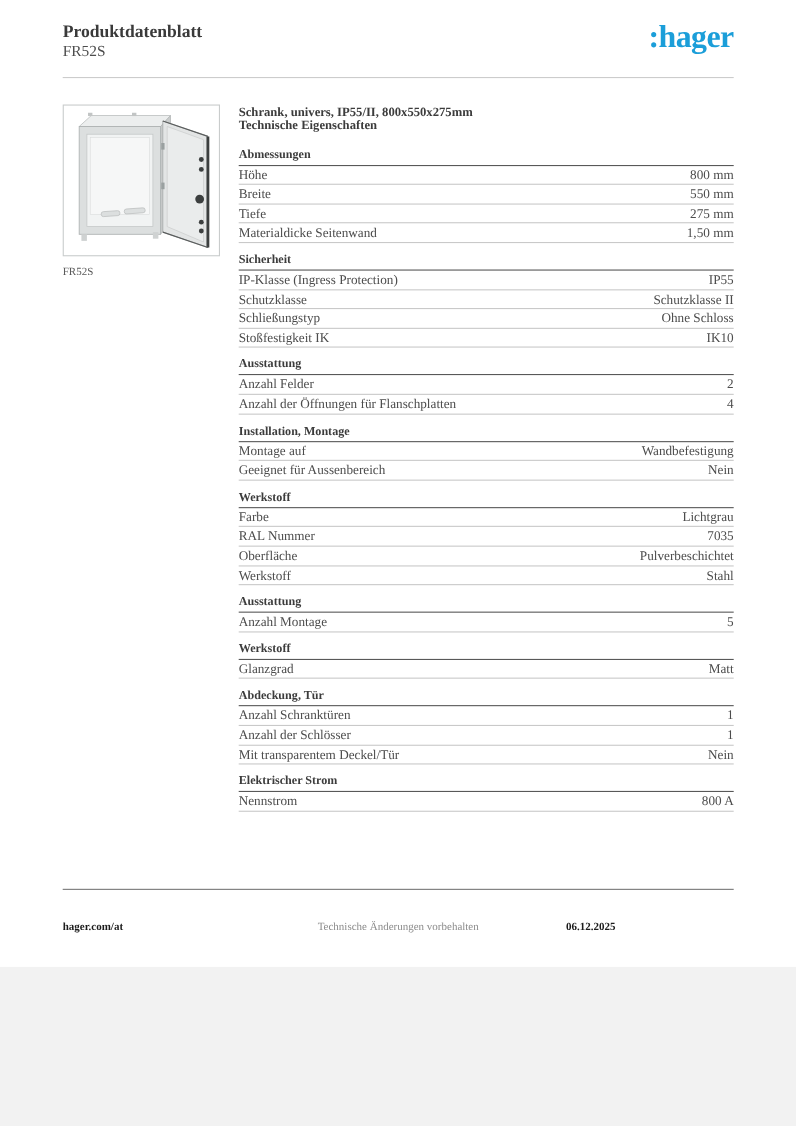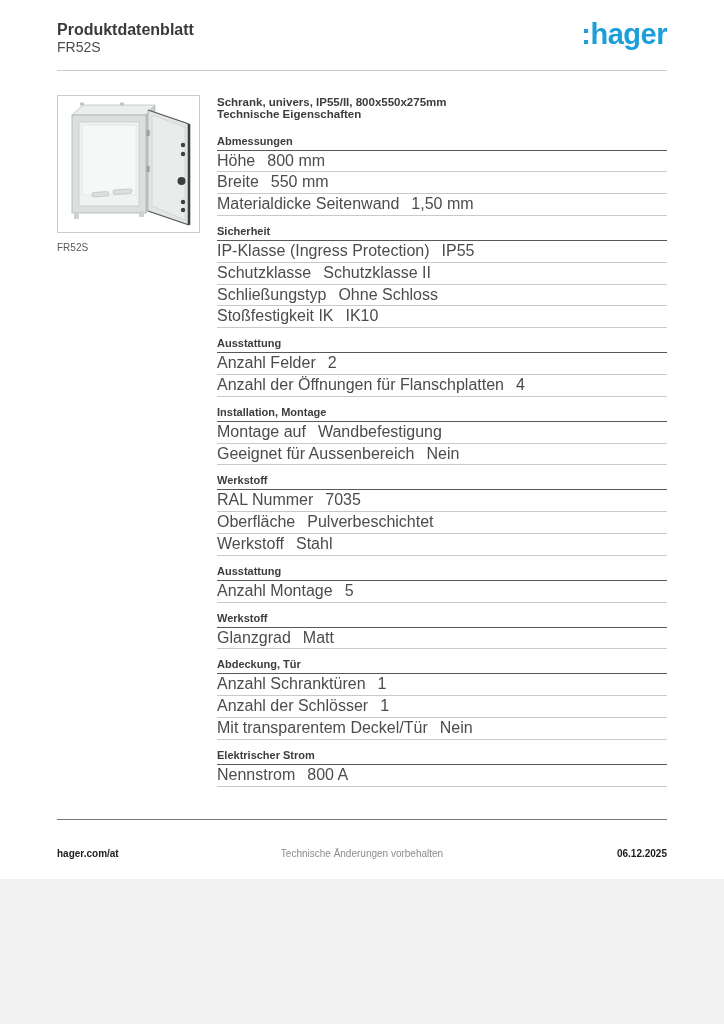--- a/index.html
+++ b/index.html
@@ -1,19 +1,19 @@
 <!DOCTYPE html>
 <html><head>
 <meta charset="utf-8">
 <style>
   * { margin:0; padding:0; box-sizing:border-box; }
   html,body { background:#f2f2f2; }
   .page {
     width:724px; height:879px; position:relative; background:#ffffff;
-    font-family:Liberation Sans, sans-serif; color:#3f3f3f;
+    font-family:Liberation Serif, serif; color:#3f3f3f;
     margin:0 auto; overflow:hidden;
   }
   
   .header {
     display:flex; justify-content:space-between; align-items:flex-start;
     padding:20px 57px 0 57px;
   }
   .doc-title { font-size:16px; font-weight:bold; color:#3a3a3a; line-height:1.2; }
   .doc-ref   { font-size:14px; color:#4d4d4d; line-height:1.25; }
   .logo {
@@ -36,37 +36,37 @@
   .product-title { font-size:11.5px; font-weight:bold; color:#3c3c3c; margin-top:1px; }
   .tech-heading  { font-size:11.5px; font-weight:bold; color:#3c3c3c; }
   .sections { margin-top:15px; }
 
   .section { margin-bottom:9px; }
   .section-title {
     font-size:11px; font-weight:bold; color:#3c3c3c;
     padding-bottom:3px; border-bottom:1px solid #585858;
   }
   .spec-row {
-    display:flex; align-items:baseline;
-    font-size:16px; color:#4c4c4c;
+    display:flex; justify-content:space-between; align-items:baseline;
+    font-size:12px; color:#4c4c4c;
     padding:2px 0 2px 0; border-bottom:1px solid #c9c9c9;
     line-height:1.05;
   }
   .spec-label { text-align:left; }
   .spec-value { text-align:right; white-space:nowrap; padding-left:12px; }
 
   
   .footer {
-    position:absolute; left:57px; right:57px; bottom:20px;
+    position:absolute; left:57px; right:57px; bottom:31px;
     border-top:1px solid #777777; padding-top:8px;
     display:flex; align-items:baseline; font-size:10px;
   }
   .f-left   { flex:1; text-align:left;  font-weight:bold; color:#1c1c1c; }
   .f-center { flex:2; text-align:center; color:#8c8c8c; }
-  .f-right  { flex:1; text-align:right; font-weight:bold; color:#1c1c1c;margin-top:20px; }
+  .f-right  { flex:1; font-weight:bold; color:#1c1c1c;margin-top:20px; }
 </style>
 </head>
 <body>
 
 <div class="page">
 
   <div class="header">
     <div class="header-left">
       <div class="doc-title">Produktdatenblatt</div>
       <div class="doc-ref">FR52S</div>
@@ -128,20 +128,24 @@
             <div class="section-title">Abmessungen</div>
             <div class="spec-row">
               <span class="spec-label">Höhe</span>
               <span class="spec-value">800 mm</span>
             </div>
             <div class="spec-row">
               <span class="spec-label">Breite</span>
               <span class="spec-value">550 mm</span>
             </div>
             <div class="spec-row">
+              <span class="spec-label">Tiefe</span>
+              <span class="spec-value">275 mm</span>
+            </div>
+            <div class="spec-row">
               <span class="spec-label">Materialdicke Seitenwand</span>
               <span class="spec-value">1,50 mm</span>
             </div>
           </div>
           <div class="section">
             <div class="section-title">Sicherheit</div>
             <div class="spec-row">
               <span class="spec-label">IP-Klasse (Ingress Protection)</span>
               <span class="spec-value">IP55</span>
             </div>
@@ -175,20 +179,24 @@
               <span class="spec-label">Montage auf</span>
               <span class="spec-value">Wandbefestigung</span>
             </div>
             <div class="spec-row">
               <span class="spec-label">Geeignet für Aussenbereich</span>
               <span class="spec-value">Nein</span>
             </div>
           </div>
           <div class="section">
             <div class="section-title">Werkstoff</div>
+            <div class="spec-row">
+              <span class="spec-label">Farbe</span>
+              <span class="spec-value">Lichtgrau</span>
+            </div>
             <div class="spec-row">
               <span class="spec-label">RAL Nummer</span>
               <span class="spec-value">7035</span>
             </div>
             <div class="spec-row">
               <span class="spec-label">Oberfläche</span>
               <span class="spec-value">Pulverbeschichtet</span>
             </div>
             <div class="spec-row">
               <span class="spec-label">Werkstoff</span>

